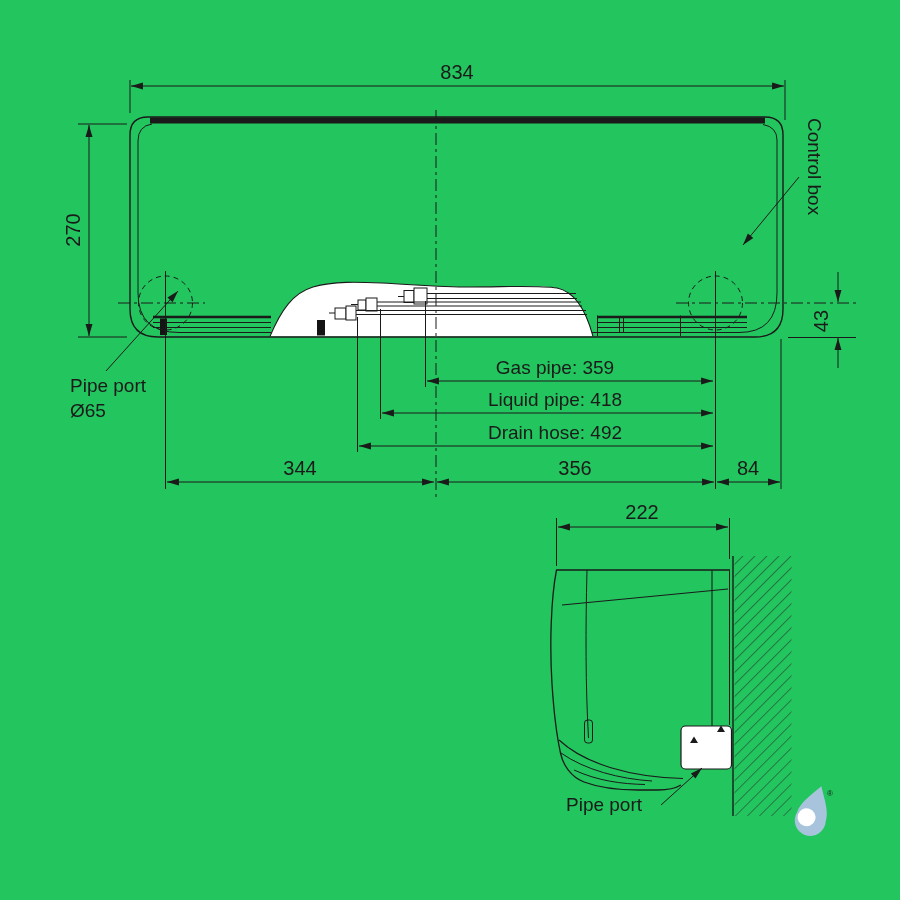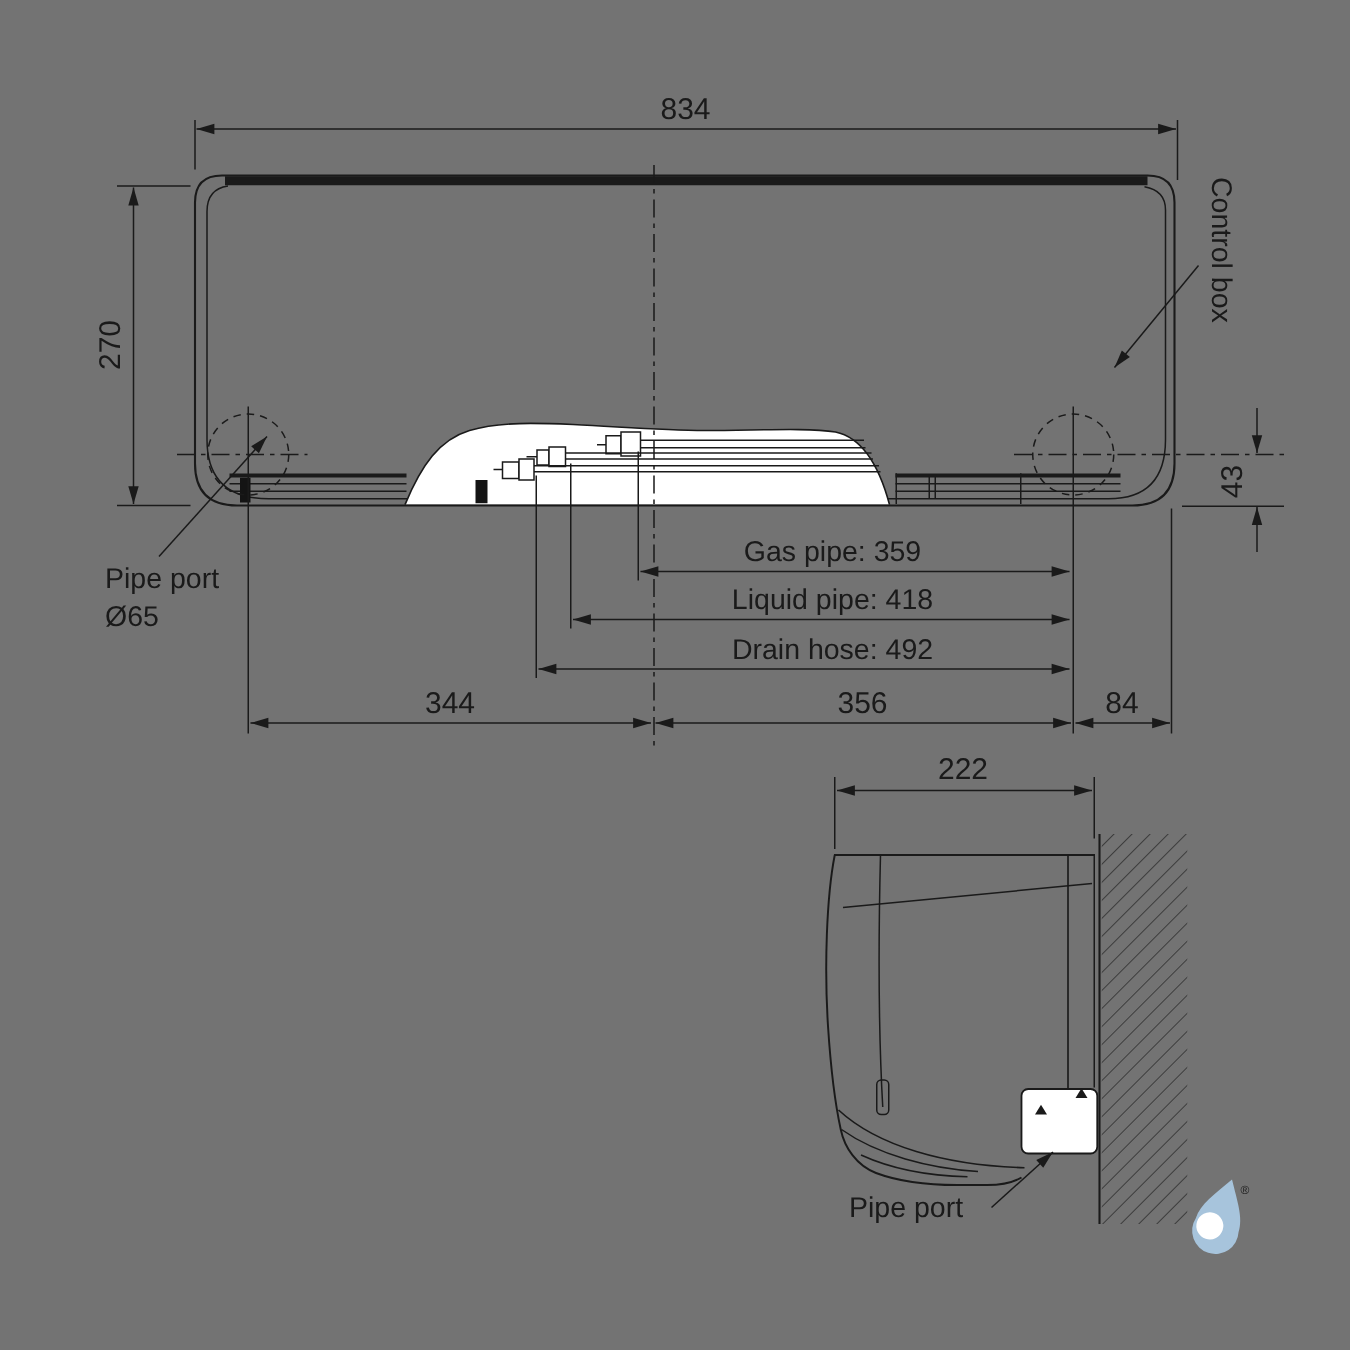--- a/index.html
+++ b/index.html
@@ -4,21 +4,21 @@
 <style>
   html, body {
     margin: 0;
     padding: 0;
     background: #ffffff;
   }
   #stage {
     position: relative;
     width: 900px;
     height: 900px;
-    background: #737373;
+    background: #22c55e;
     font-family: "Liberation Sans", sans-serif;
   }
   svg { display: block; }
   svg text {
     font-family: "Liberation Sans", sans-serif;
     fill: #1a1a1a;
   }
   .dim-num  { font-size: 20px; }
   .dim-lbl  { font-size: 19px; }
   .reg-mark { font-size: 8px; }

